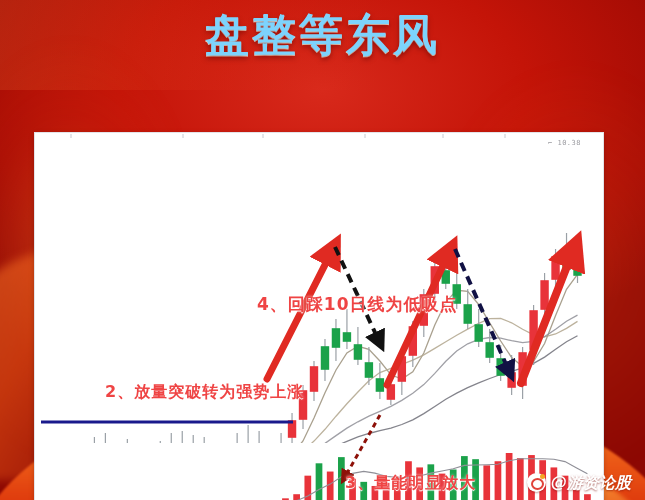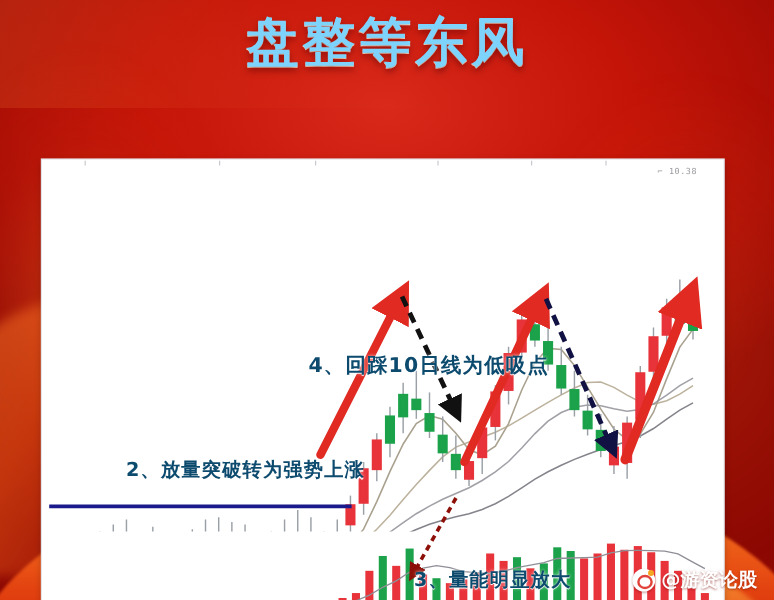--- a/index.html
+++ b/index.html
@@ -79,39 +79,40 @@
     opacity:.85;
   }
 
   svg.kline,svg.volume{display:block;}
   .kwrap{position:absolute;left:0;top:0;width:568px;height:310px;}
   .vwrap{position:absolute;left:4px;bottom:6px;width:560px;height:72px;}
 
   
   .anno{
     position:absolute;
-    color:#0c4a6e;
+    color:#ef4444;
     font-weight:bold;
     font-family:"DejaVu Sans","Liberation Sans",sans-serif;
     white-space:nowrap;
     text-shadow:0 1px 0 rgba(255,255,255,.9), 0 0 3px rgba(255,255,255,.85);
     letter-spacing:1px;
   }
   #anno1{left:40px;top:382px;font-size:17px;}
   #anno2{left:70px;top:249px;font-size:16px;}
   #anno3{left:310px;top:340px;font-size:16px;}
   #anno4{left:222px;top:160px;font-size:17px;}
 
   
   .watermark{
     position:absolute;right:14px;bottom:6px;
-    display:flex;align-items:center;gap:5px;
+    display:flex;gap:5px;
     color:#ffffff;font-size:16px;font-weight:bold;
     font-family:"DejaVu Sans","Liberation Sans",sans-serif;
     text-shadow:0 1px 2px rgba(120,10,0,.55);
+    font-style:italic;
   }
   .wb-logo{
     width:19px;height:19px;border-radius:50%;
     background:#fff;position:relative;display:inline-block;
     box-shadow:0 1px 2px rgba(120,10,0,.4);
   }
   .wb-logo::before{
     content:"";position:absolute;left:4px;top:5px;width:9px;height:8px;
     border-radius:50%;border:2px solid #e1433a;
   }

